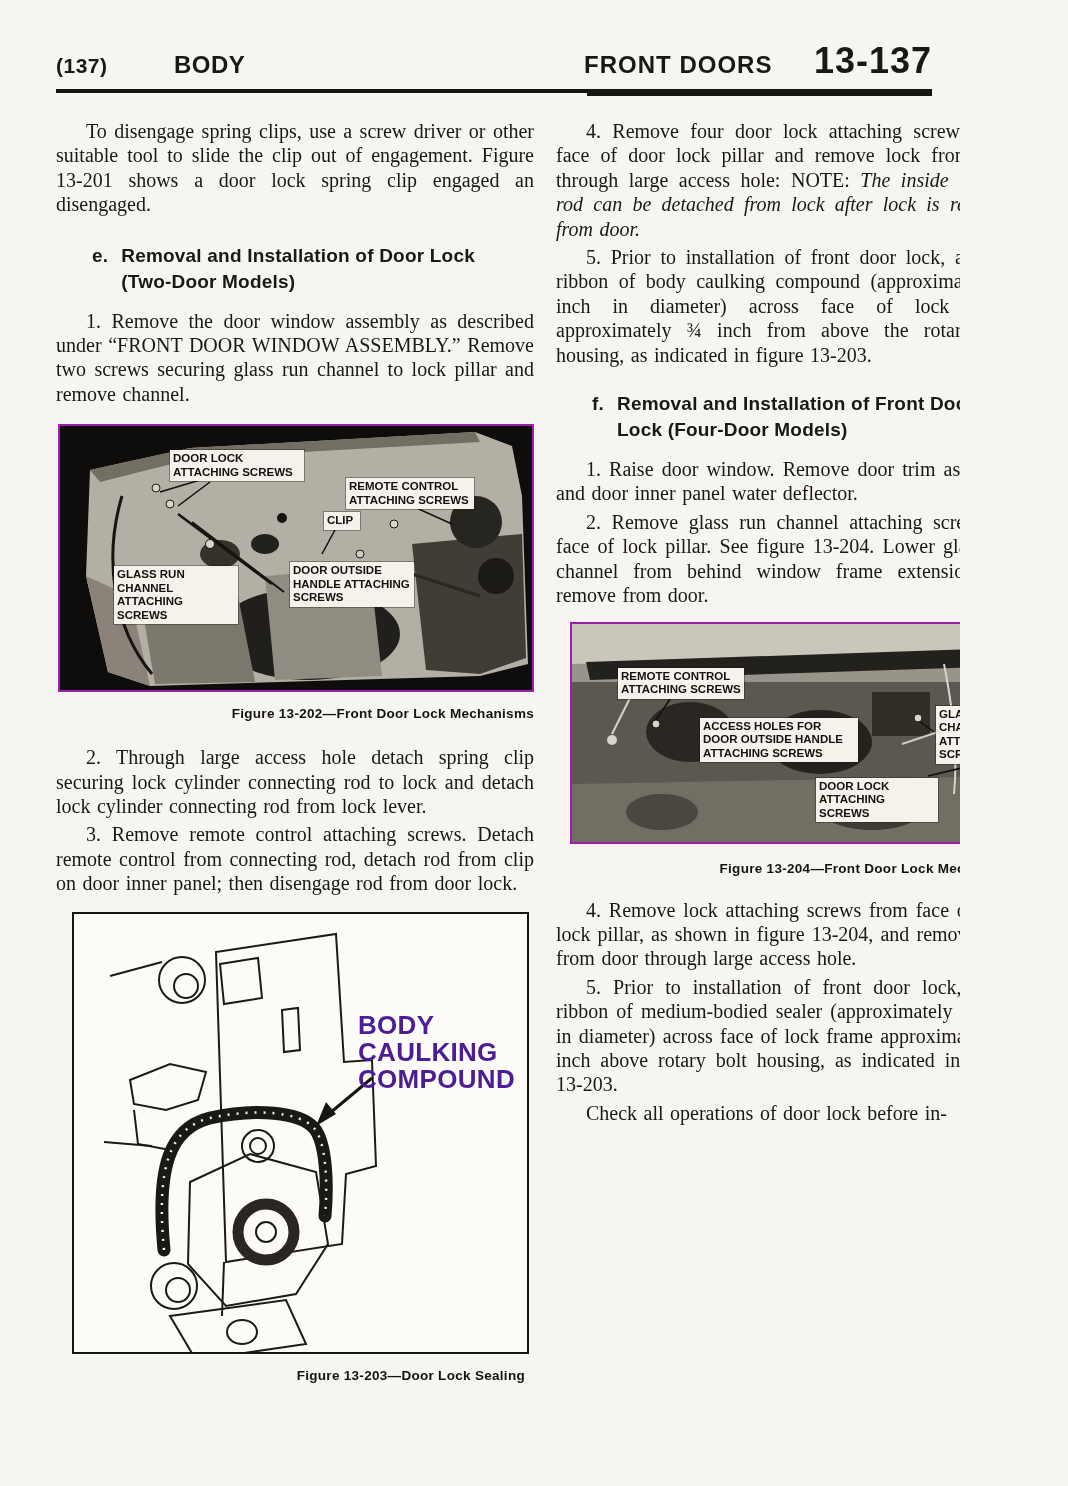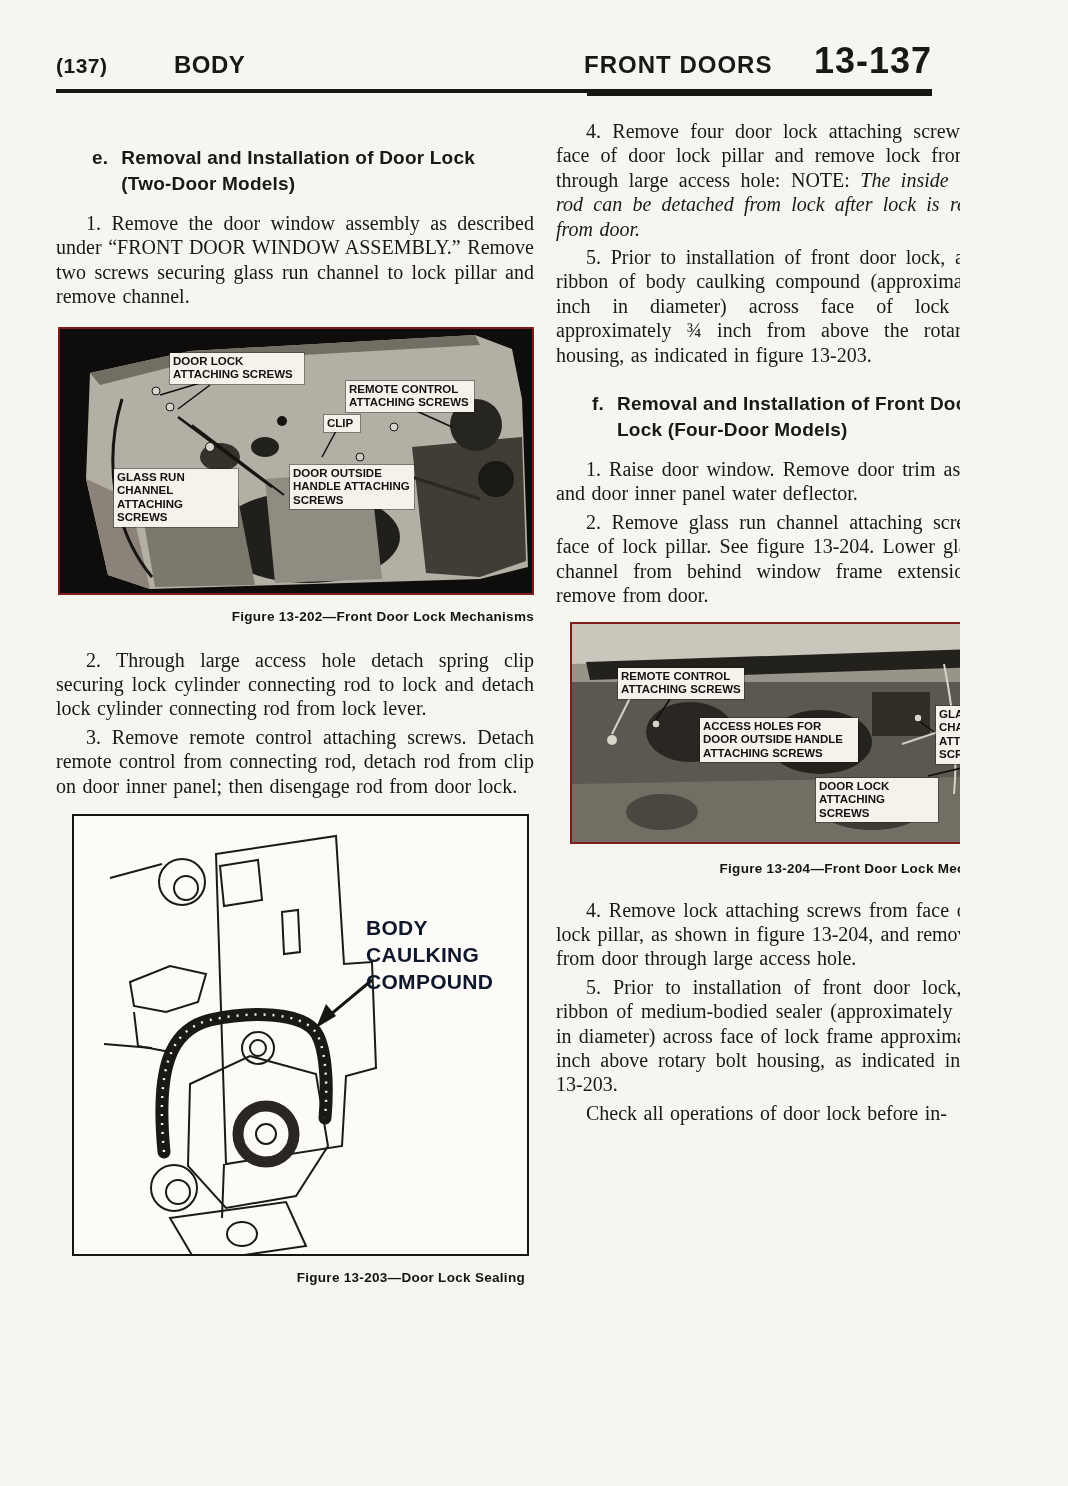--- a/index.html
+++ b/index.html
@@ -38,39 +38,39 @@
   }
   .subhead .sh-label{flex:none;}
   .subhead .sh-text{width:384px;}
   
   figure{margin:0;}
   figcaption{
     font-family:"Liberation Sans", sans-serif;font-weight:bold;
     font-size:13.5px;line-height:18px;text-align:right;
     letter-spacing:.3px;color:#141310;margin-top:13px;
   }
-  .photo{position:relative;border:2px solid #7f1d1d;background:#eab308;}
+  .photo{position:relative;border:2px solid #a21caf;background:#eab308;}
   .fig202-wrap{margin:18px 0 22px 2px;}
   .fig202{width:472px;height:264px;}
   .fig203-wrap{margin:16px 0 0 0;}
   .drawing{position:relative;width:453px;height:438px;border:2px solid #15140f;background:#fcfbf7;margin-left:16px;}
   .fig203-wrap figcaption{width:453px;margin-left:16px;}
   .fig204-wrap{margin:14px 0 20px 0;}
   .fig204{width:444px;height:218px;margin-left:14px;}
   .fig204-wrap figcaption{width:444px;margin-left:14px;margin-top:16px;}
   .plabel{
     position:absolute;background:#f4f2ea;color:#131210;
     font-family:"Liberation Sans", sans-serif;font-weight:bold;
     font-size:11.5px;line-height:13.5px;padding:2px 3px;
     box-shadow:0 0 0 1px rgba(20,18,12,.35);
   }
   .dlabel{
-    position:absolute;left:292px;top:98px;width:165px;
-    font-family:"Liberation Sans", sans-serif;font-weight:bold;
-    font-size:21px;line-height:27px;color:#0f172a;letter-spacing:.3px;
+    position:absolute;left:284px;top:98px;width:165px;
+    font-family:"Liberation Sans", sans-serif;font-weight:bold;
+    font-size:26px;line-height:27px;color:#4c1d95;letter-spacing:.3px;
   }
   svg{display:block;}
 </style>
 </head>
 <body>
 
 <div class="page">
 
   <div class="hdr">
     <div class="hdr-left">
@@ -81,20 +81,21 @@
       <span class="chap">FRONT DOORS</span>
       <span class="pcode">13-137</span>
     </div>
   </div>
   <div class="rule"></div>
 
   <div class="cols">
 
     <div class="col-l">
 
+      <p class="body">To disengage spring clips, use a screw driver or other suitable tool to slide the clip out of engagement. Figure 13-201 shows a door lock spring clip engaged an disengaged.</p>
 
       <div class="subhead">
         <span class="sh-label">e.</span>
         <span class="sh-text">Removal and Installation of Door Lock (Two-Door Models)</span>
       </div>
 
       <p class="body">1. Remove the door window assembly as described under “FRONT DOOR WINDOW ASSEMBLY.” Remove two screws securing glass run channel to lock pillar and remove channel.</p>
 
       <figure class="fig202-wrap">
         <div class="photo fig202">

